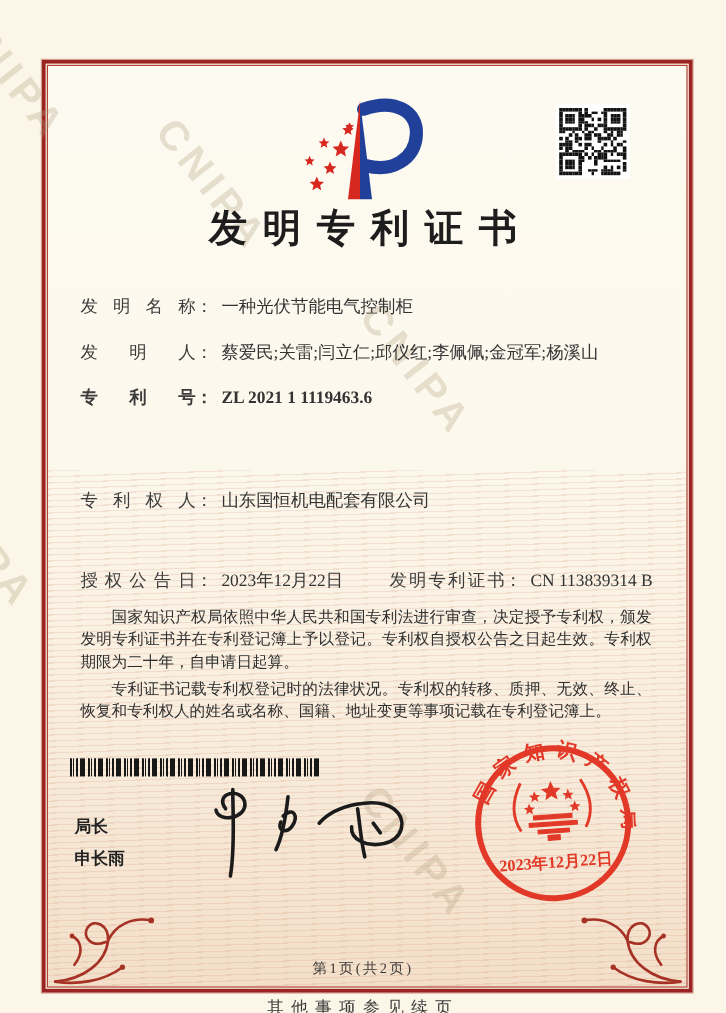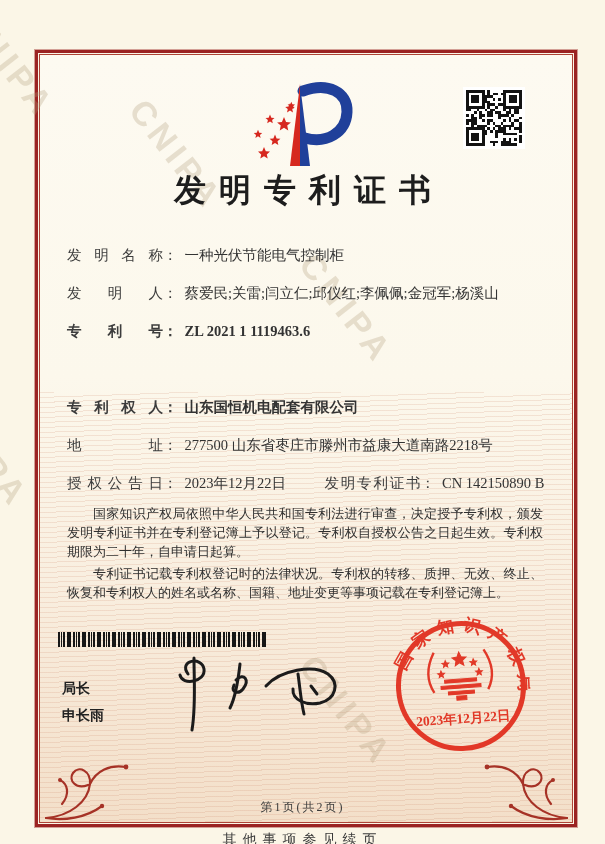--- a/index.html
+++ b/index.html
@@ -386,28 +386,25 @@
 
     <div class="frow" style="top:246px;">
       <span class="flabel">发明名称</span><span class="fcolon">：</span><span class="fvalue">一种光伏节能电气控制柜</span>
     </div>
     <div class="frow" style="top:284px;">
       <span class="flabel">发明人</span><span class="fcolon">：</span><span class="fvalue">蔡爱民;关雷;闫立仁;邱仪红;李佩佩;金冠军;杨溪山</span>
     </div>
     <div class="frow" style="top:322px;font-weight:bold;">
       <span class="flabel">专利号</span><span class="fcolon">：</span><span class="fvalue">ZL 2021 1 1119463.6</span>
     </div>
-    <div class="frow" style="top:398px;font-weight:bold;">
+    <div class="frow" style="top:408px;">
       <span class="flabel">专利权人</span><span class="fcolon">：</span><span class="fvalue">山东国恒机电配套有限公司</span>
     </div>
-    <div class="frow" style="top:436px;">
-      <span class="flabel">地址</span><span class="fcolon">：</span><span class="fvalue">277500 山东省枣庄市滕州市益康大道南路2218号</span>
-    </div>
     <div class="frow" style="top:474px;">
-      <span class="flabel">授权公告日</span><span class="fcolon">：</span><span class="fvalue fixed">2023年12月22日</span><span class="flabel">发明专利证书</span><span class="fcolon">：</span><span class="fvalue">CN 142150890 B</span>
+      <span class="flabel">授权公告日</span><span class="fcolon">：</span><span class="fvalue fixed">2023年12月22日</span><span class="flabel">发明专利证书</span><span class="fcolon">：</span><span class="fvalue">CN 113839314 B</span>
     </div>
 
     <div class="para" style="top:564px;">专利证书记载专利权登记时的法律状况。专利权的转移、质押、无效、终止、恢复和专利权人的姓名或名称、国籍、地址变更等事项记载在专利登记簿上。</div>
     <div class="para" style="top:504px;">国家知识产权局依照中华人民共和国专利法进行审查，决定授予专利权，颁发发明专利证书并在专利登记簿上予以登记。专利权自授权公告之日起生效。专利权期限为二十年，自申请日起算。</div>
 
     <div class="barcode"></div>
 
     <div class="signer">
       <div>局长</div>
       <div>申长雨</div>

